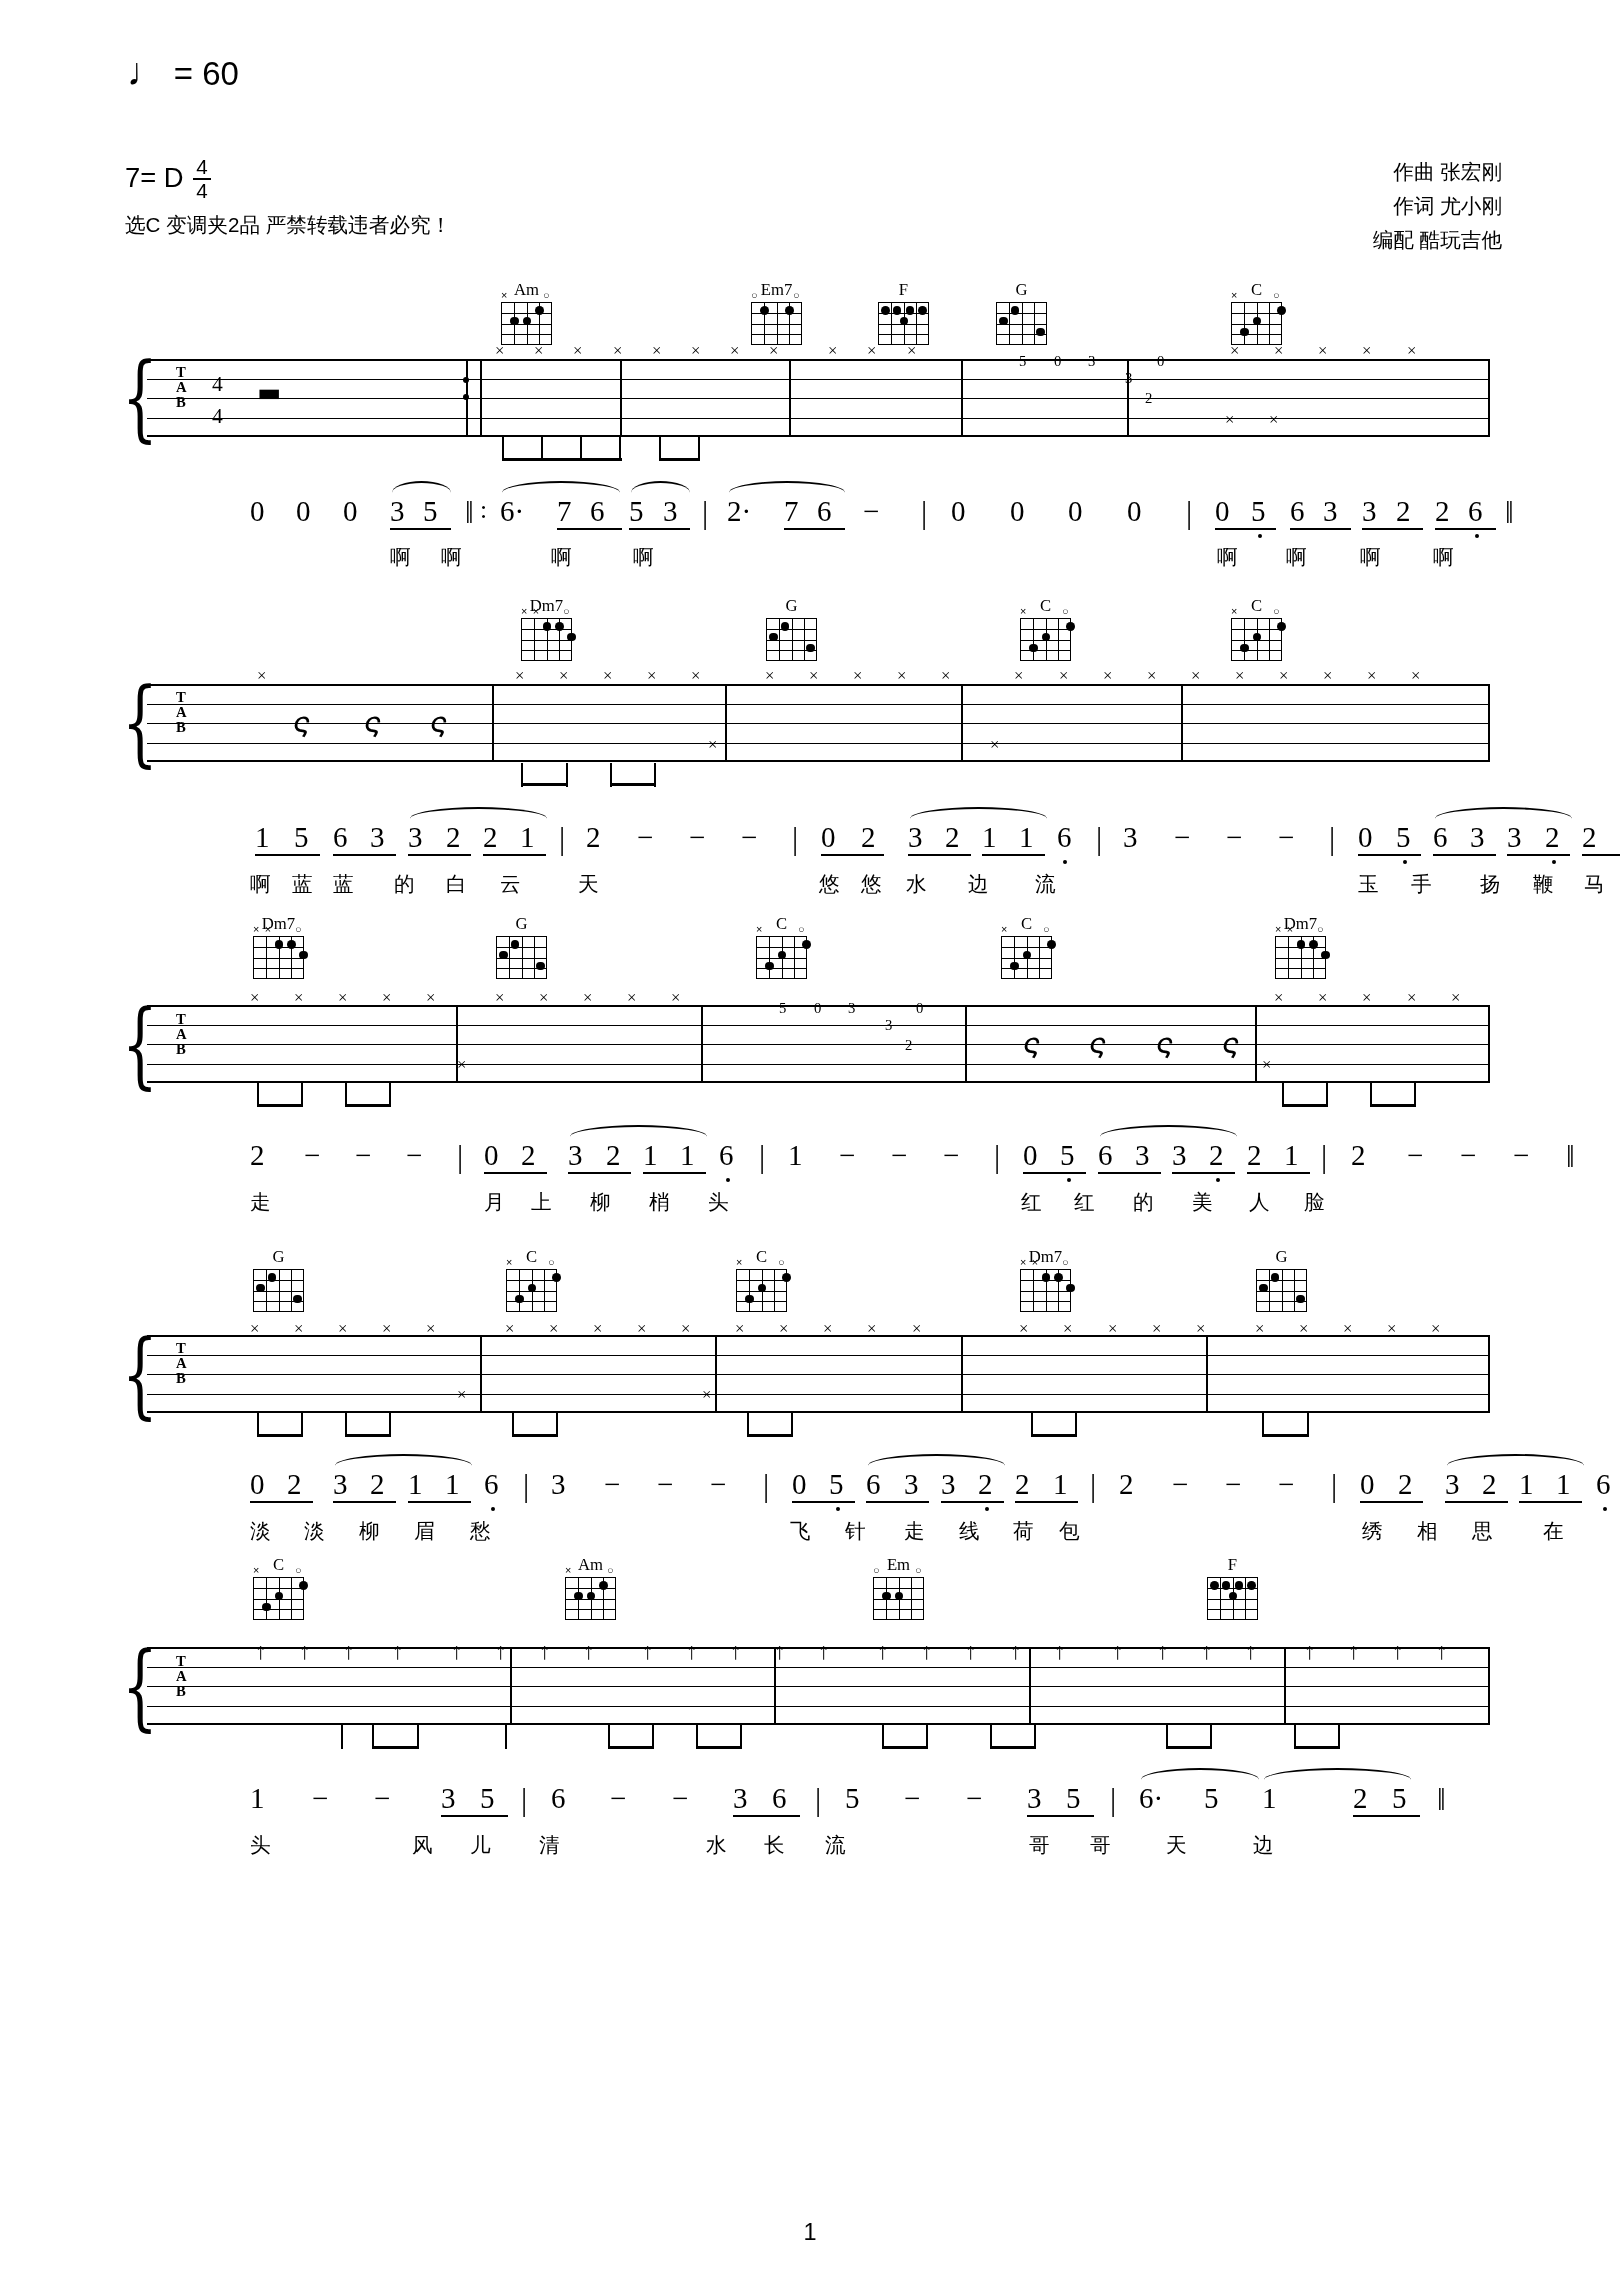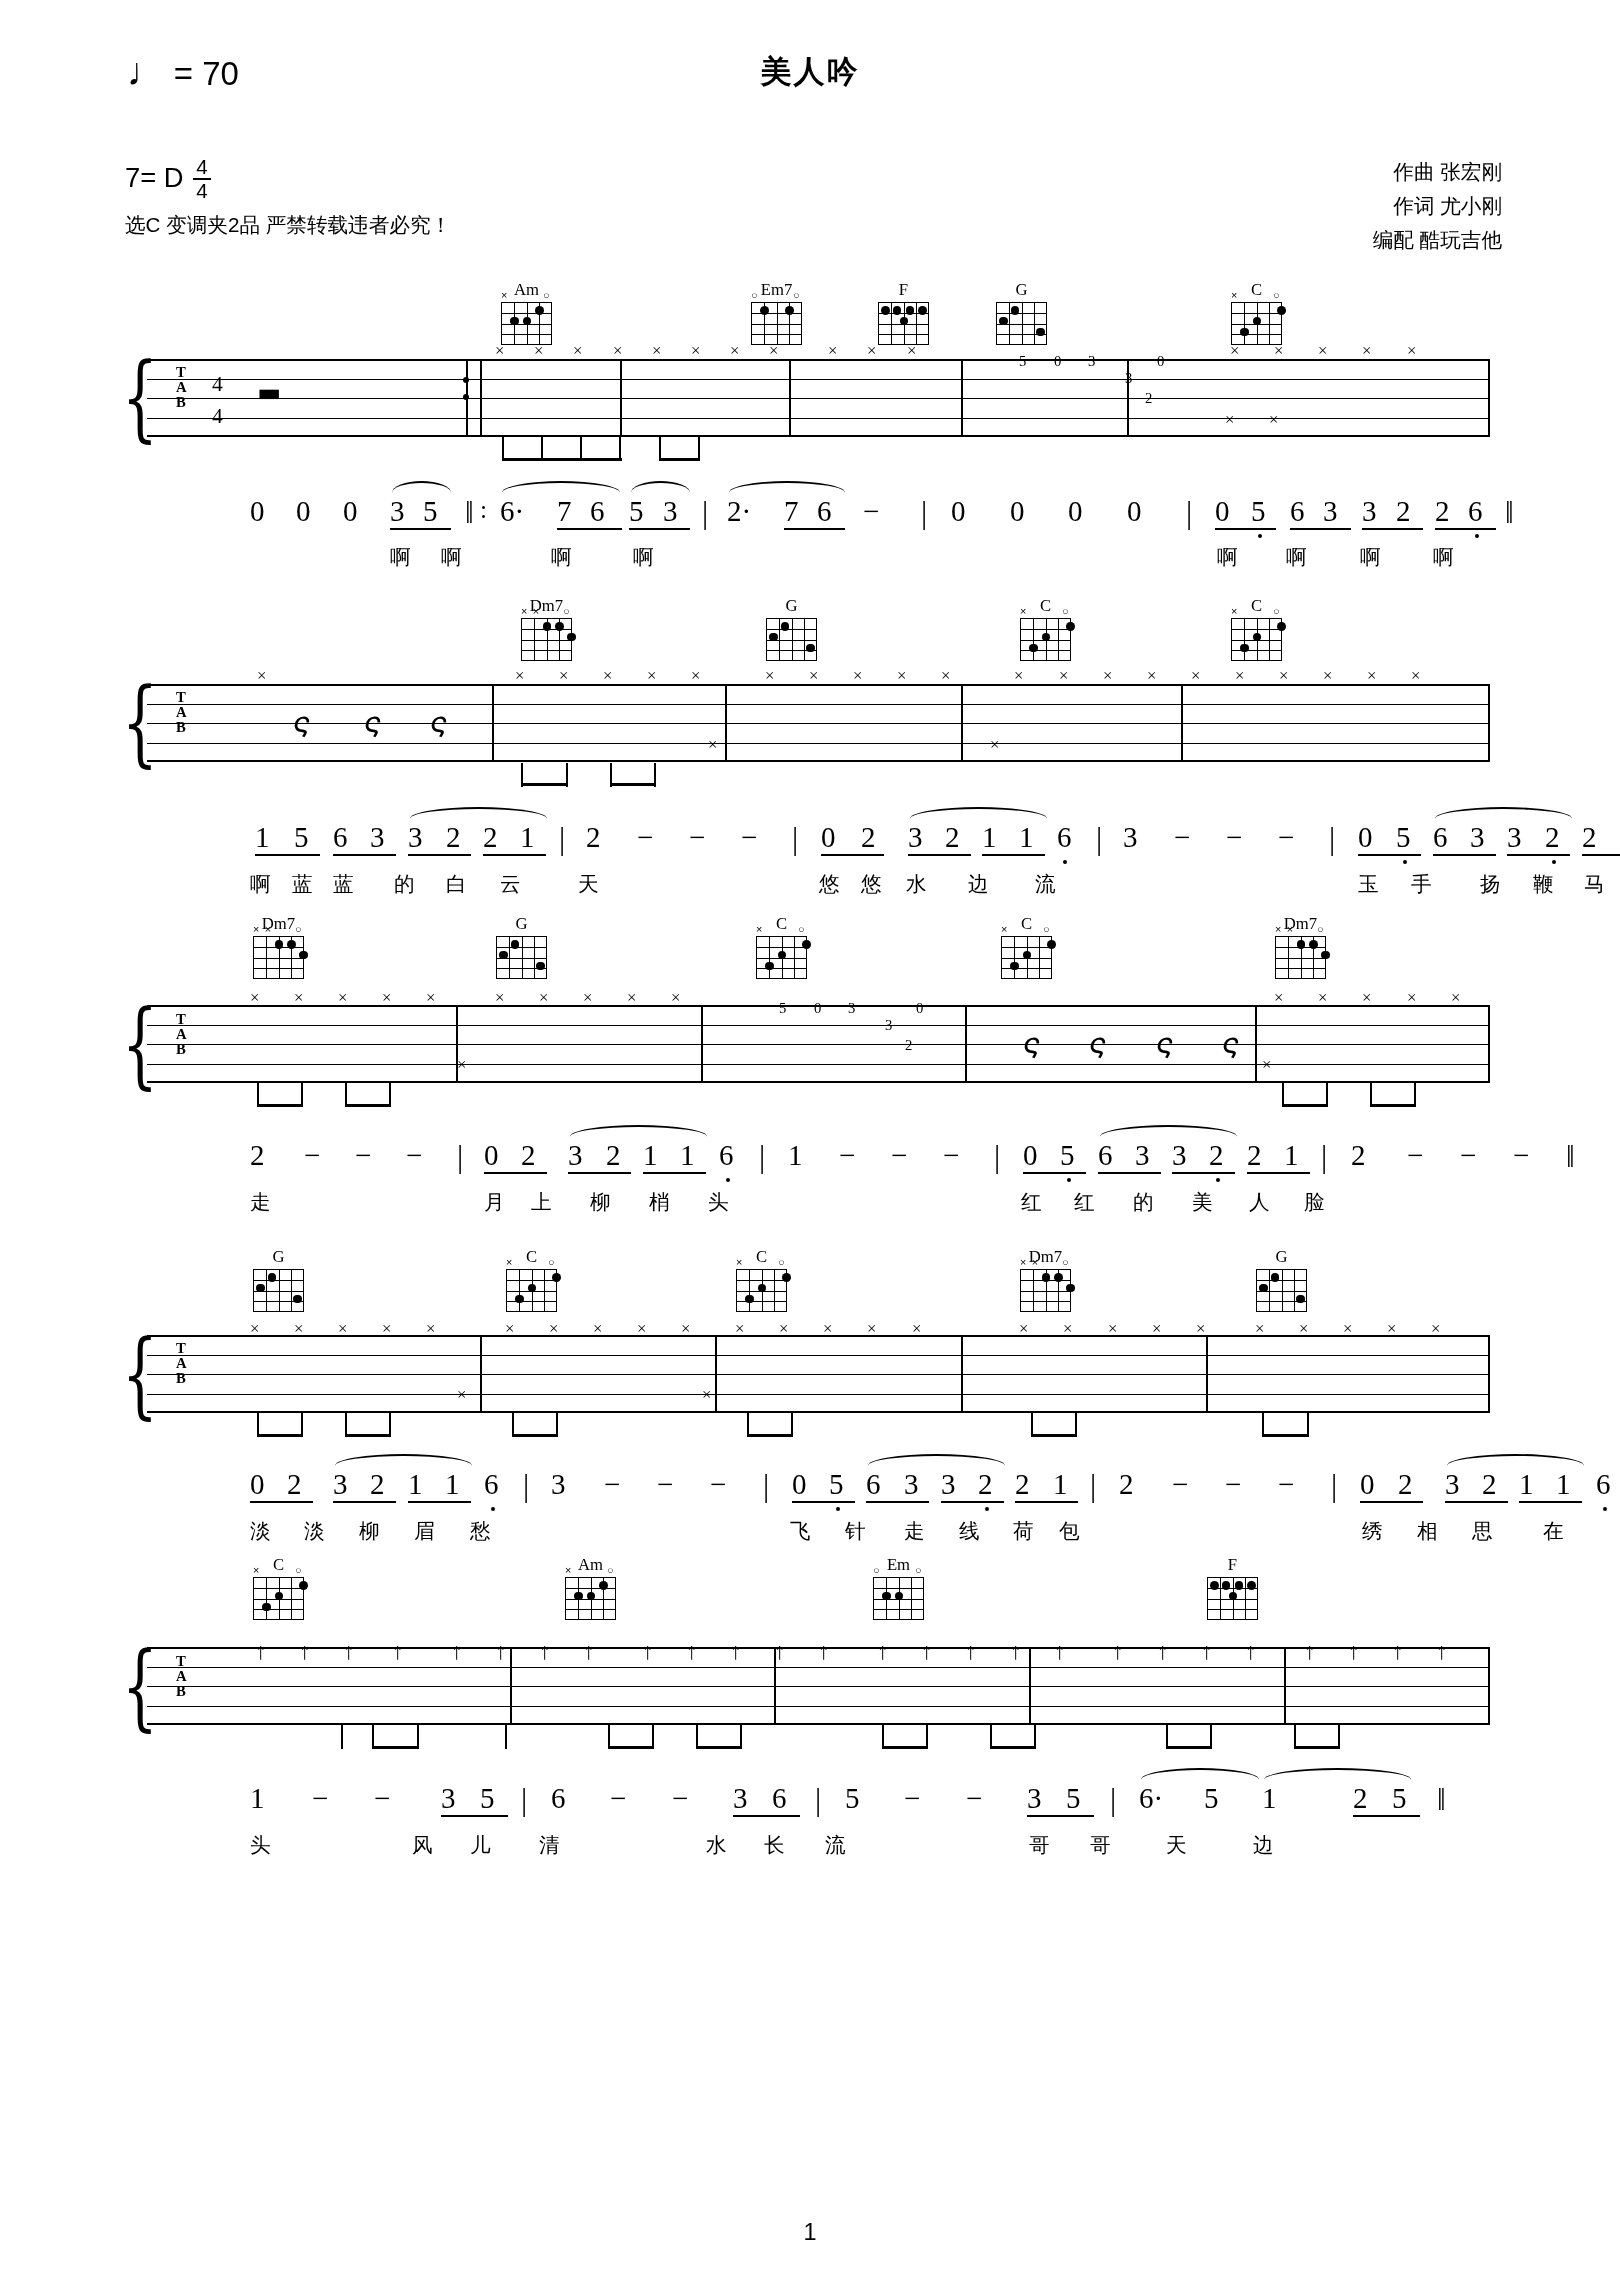--- a/index.html
+++ b/index.html
@@ -197,24 +197,23 @@
     font-size: 23.5px;
   }
 </style>
 </head>
 <body>
 
 <div class="sheet">
 
   <div class="tempo">
     <span class="note-glyph">♩</span>
-    <span>= 70</span>
+    <span>= 60</span>
   </div>
 
-  <div class="title">美人吟</div>
 
   <div class="keysig">
     <span>7= D</span>
     <span class="frac">
       <span class="num">4</span>
       <span class="den">4</span>
     </span>
   </div>
 
   <div class="notice">选C 变调夹2品 严禁转载违者必究！</div>

